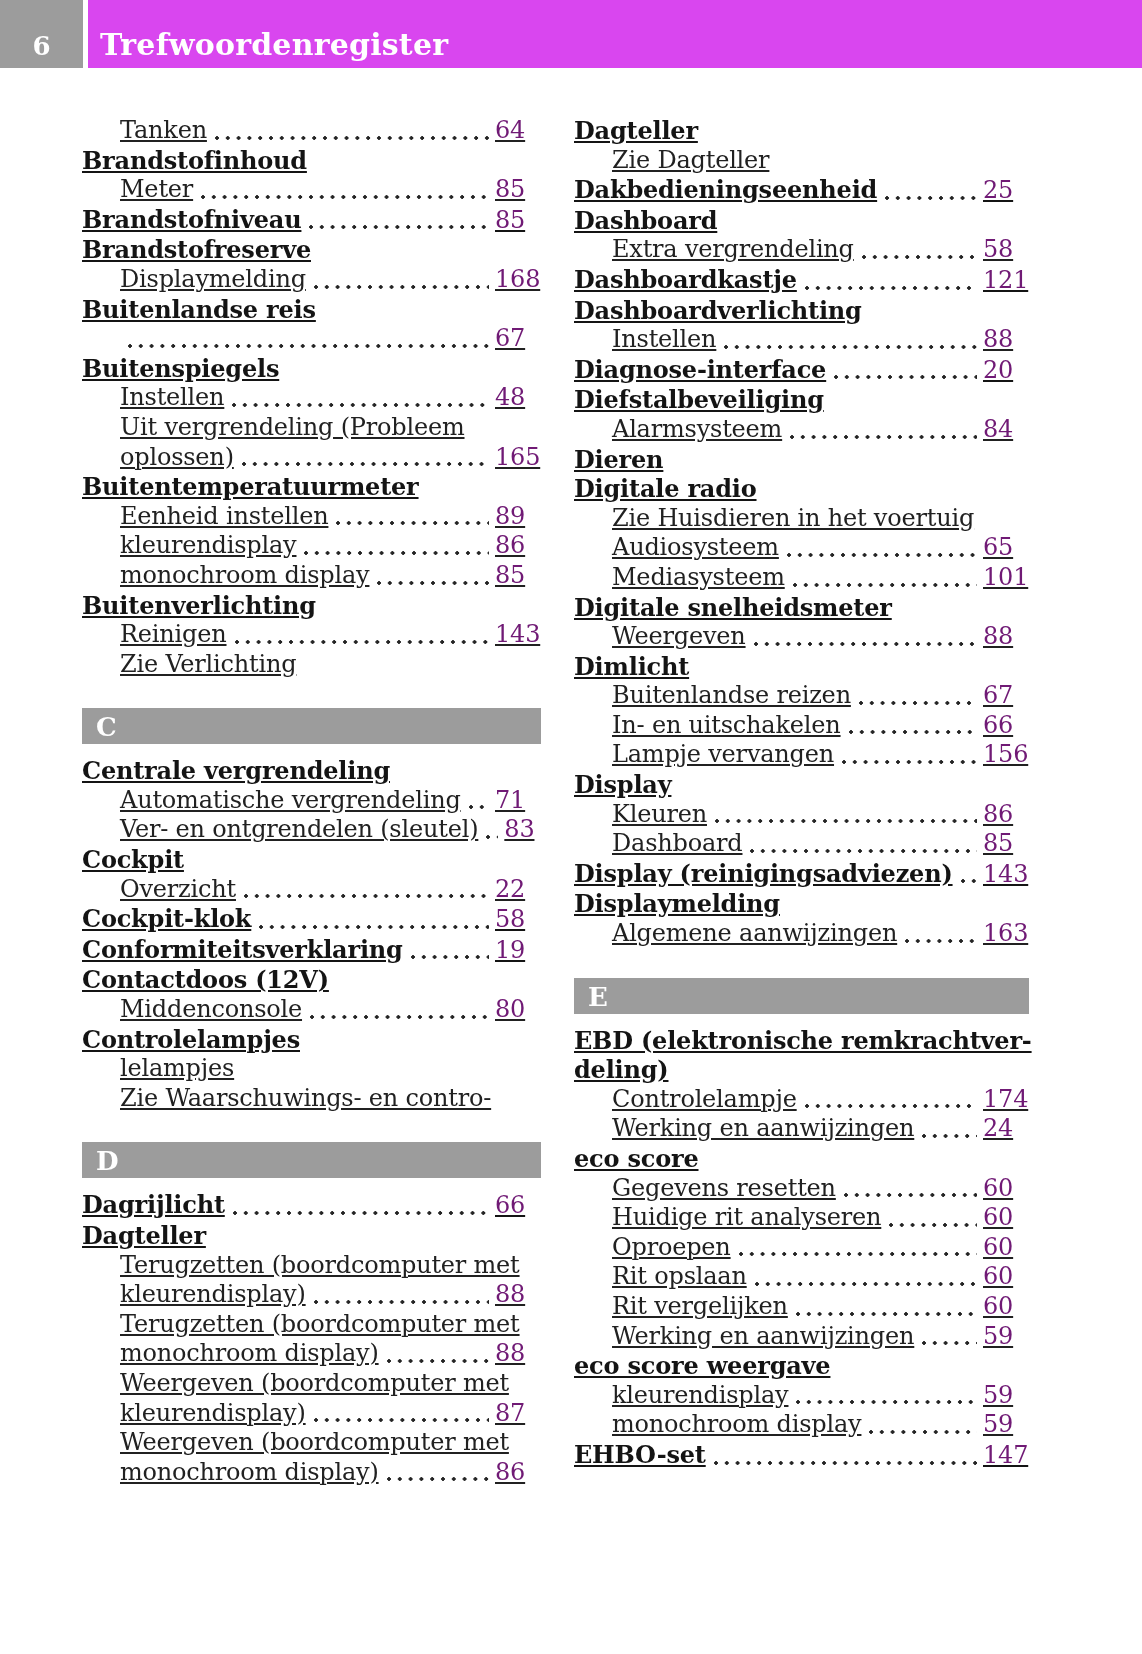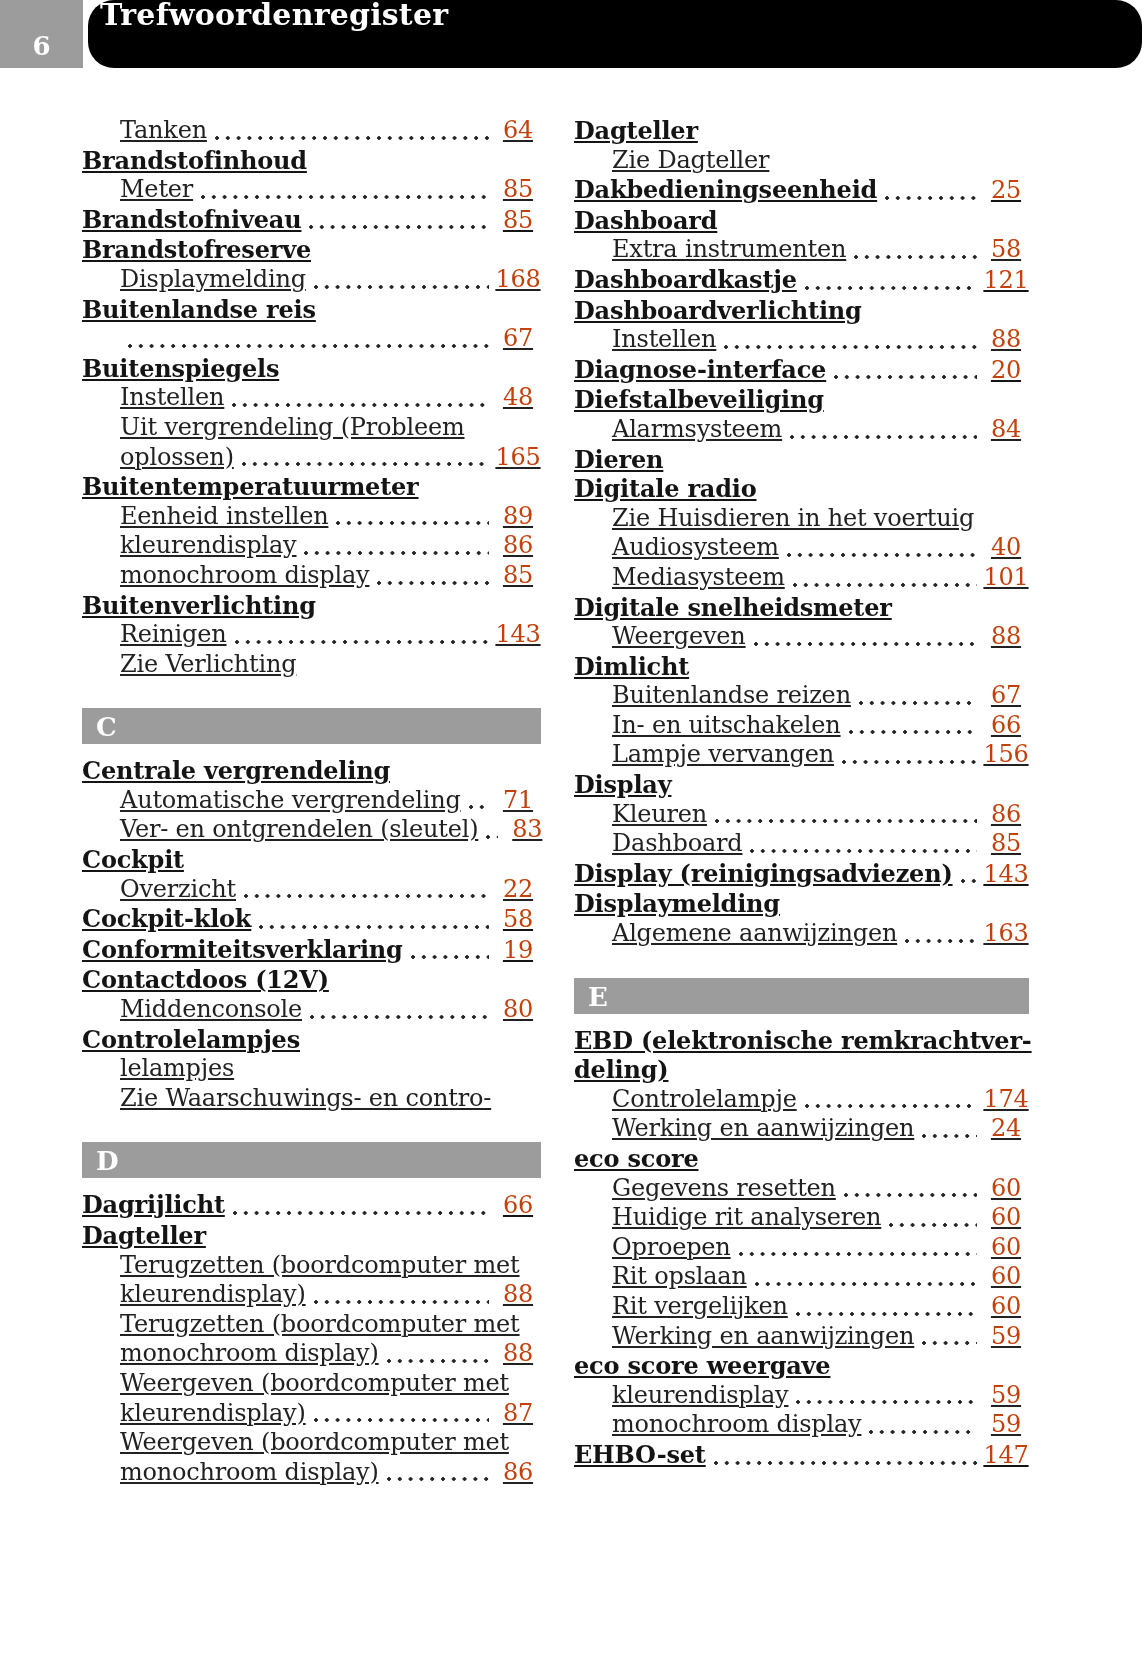--- a/index.html
+++ b/index.html
@@ -31,26 +31,26 @@
     font-size: 26px;
     font-weight: bold;
     line-height: 1;
   }
   .header-gap {
     width: 5px;
     background: #ffffff;
   }
   .title-box {
     flex: 1;
-    background: #000000;
+    background: #d946ef;
     color: #ffffff;
     display: flex;
+    align-items: flex-end;
     box-sizing: border-box;
     padding: 0 0 8px 12px;
-    border-radius: 26px;
   }
   .title-box h1 {
     margin: 0;
     font-size: 30px;
     font-weight: bold;
     line-height: 1;
     letter-spacing: 0.2px;
   }
   
   .columns {
@@ -79,23 +79,23 @@
     align-self: flex-end;
     margin: 0 6px 6px 8px;
     background-image: radial-gradient(circle at 2px 2px, #242424 1.55px, transparent 1.95px);
     background-size: 10.8px 4px;
     background-repeat: repeat-x;
     background-position: left bottom;
   }
   .row .pg {
     flex: none;
     min-width: 46px;
-    text-align: center;
+    text-align: left;
     font-weight: normal;
-    color: #c2410c;
+    color: #701a75;
   }
   
   .section-bar {
     height: 36px;
     background: #9c9c9c;
     margin: 29px 0 12px 0;
     display: flex;
     align-items: center;
   }
   .section-letter {
@@ -306,21 +306,21 @@
         </div>
         <div class="row main">
           <span class="txt">Dakbedieningseenheid</span>
           <span class="dots"></span>
           <span class="pg">25</span>
         </div>
         <div class="row main">
           <span class="txt">Dashboard</span>
         </div>
         <div class="row sub">
-          <span class="txt">Extra instrumenten</span>
+          <span class="txt">Extra vergrendeling</span>
           <span class="dots"></span>
           <span class="pg">58</span>
         </div>
         <div class="row main">
           <span class="txt">Dashboardkastje</span>
           <span class="dots"></span>
           <span class="pg">121</span>
         </div>
         <div class="row main">
           <span class="txt">Dashboardverlichting</span>
@@ -348,21 +348,21 @@
         </div>
         <div class="row main">
           <span class="txt">Digitale radio</span>
         </div>
         <div class="row sub">
           <span class="txt">Zie Huisdieren in het voertuig</span>
         </div>
         <div class="row sub">
           <span class="txt">Audiosysteem</span>
           <span class="dots"></span>
-          <span class="pg">40</span>
+          <span class="pg">65</span>
         </div>
         <div class="row sub">
           <span class="txt">Mediasysteem</span>
           <span class="dots"></span>
           <span class="pg">101</span>
         </div>
         <div class="row main">
           <span class="txt">Digitale snelheidsmeter</span>
         </div>
         <div class="row sub">

